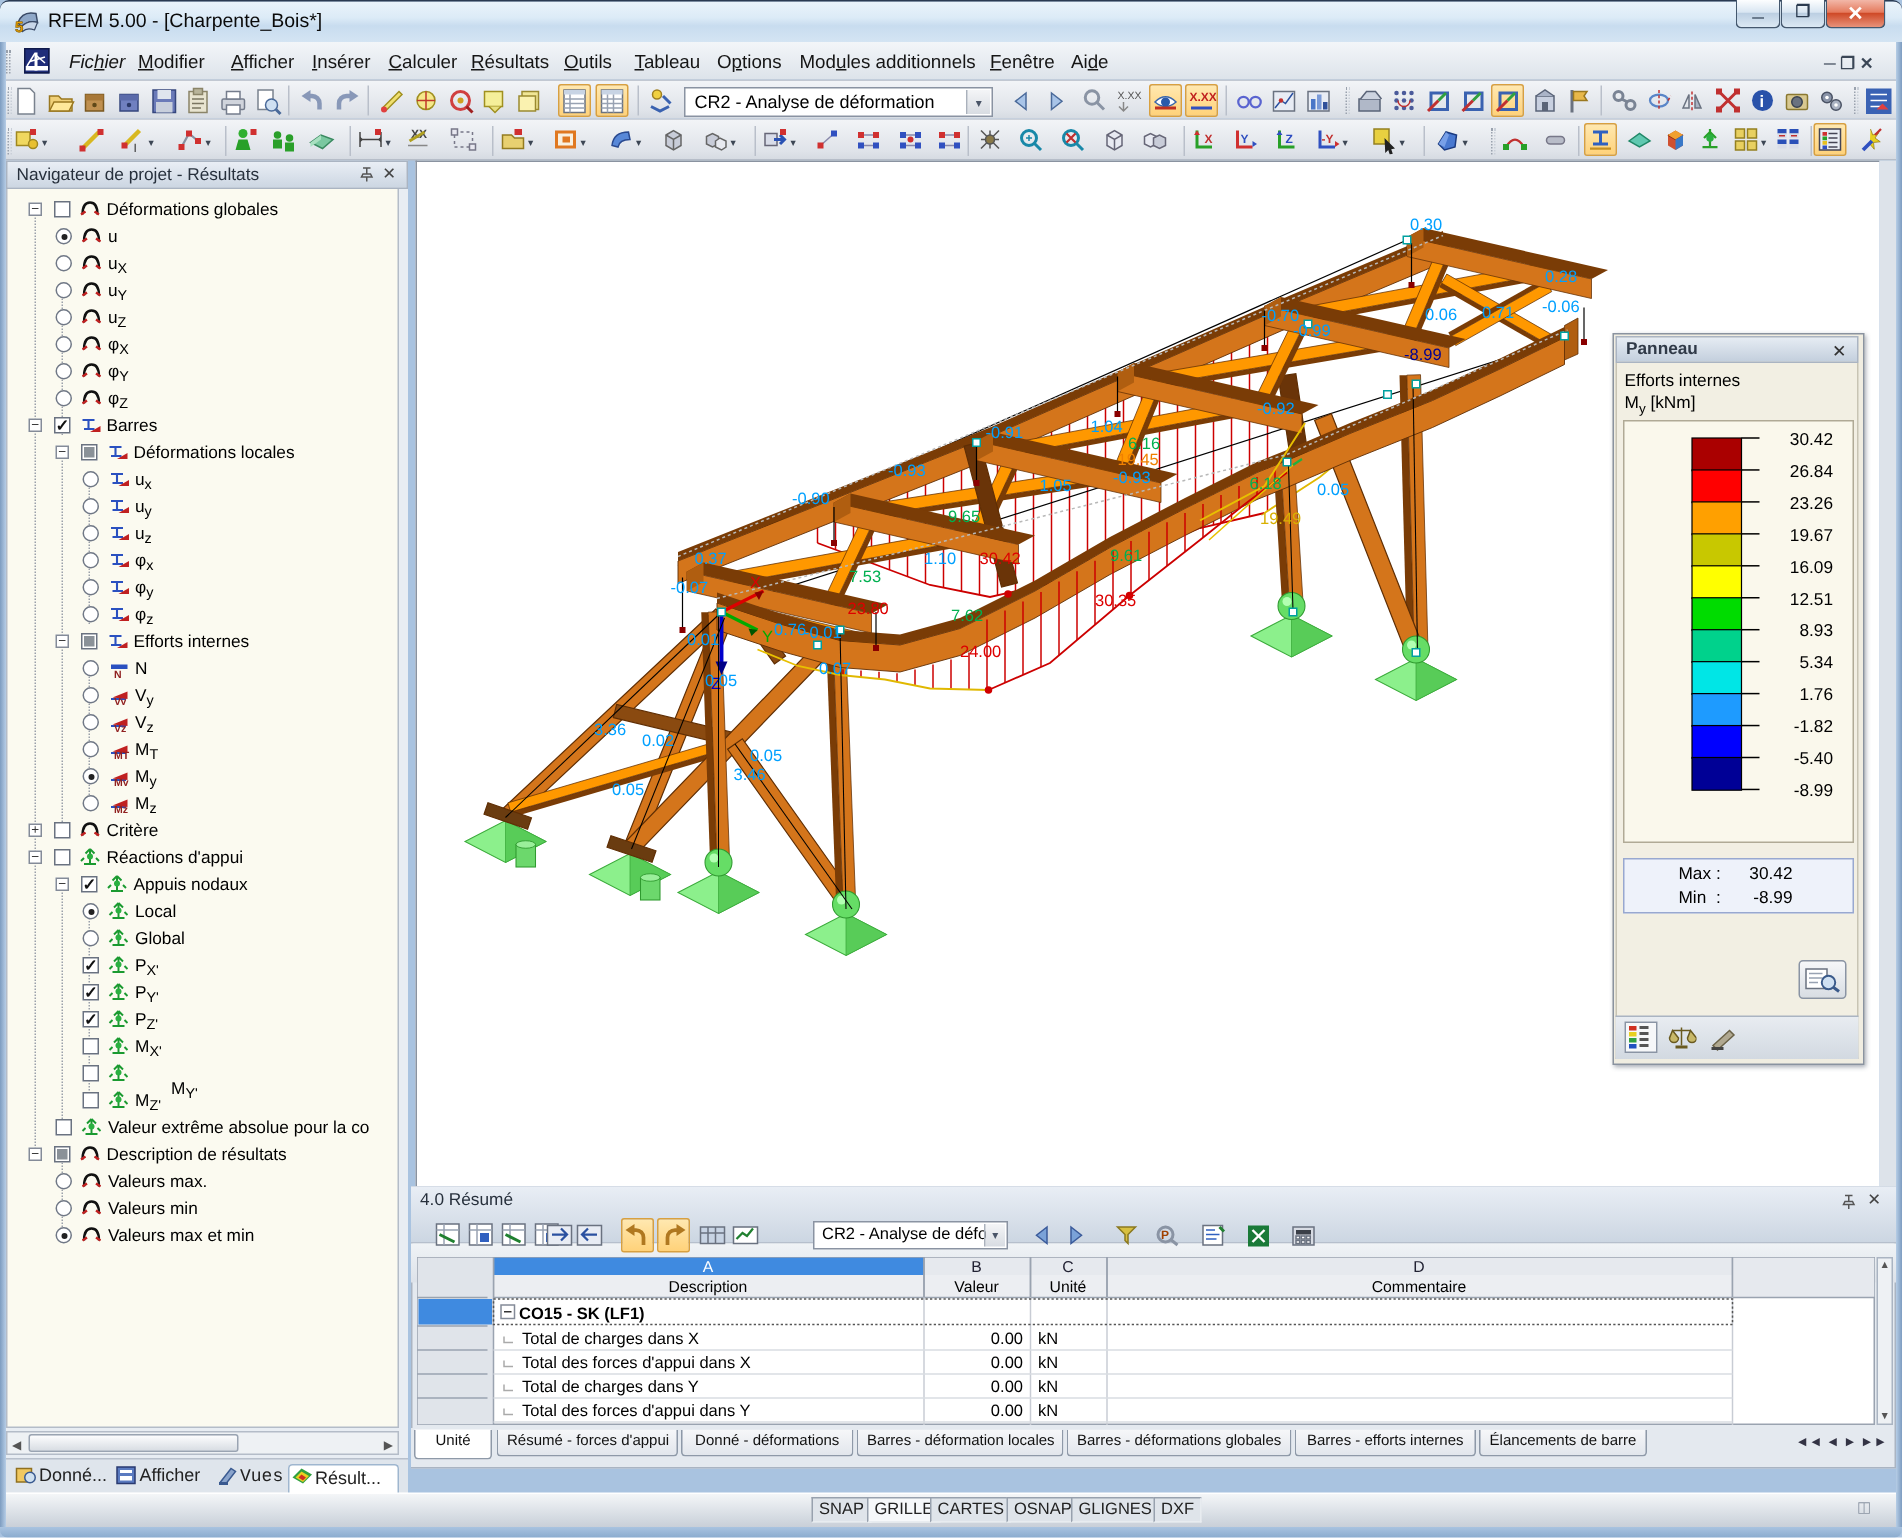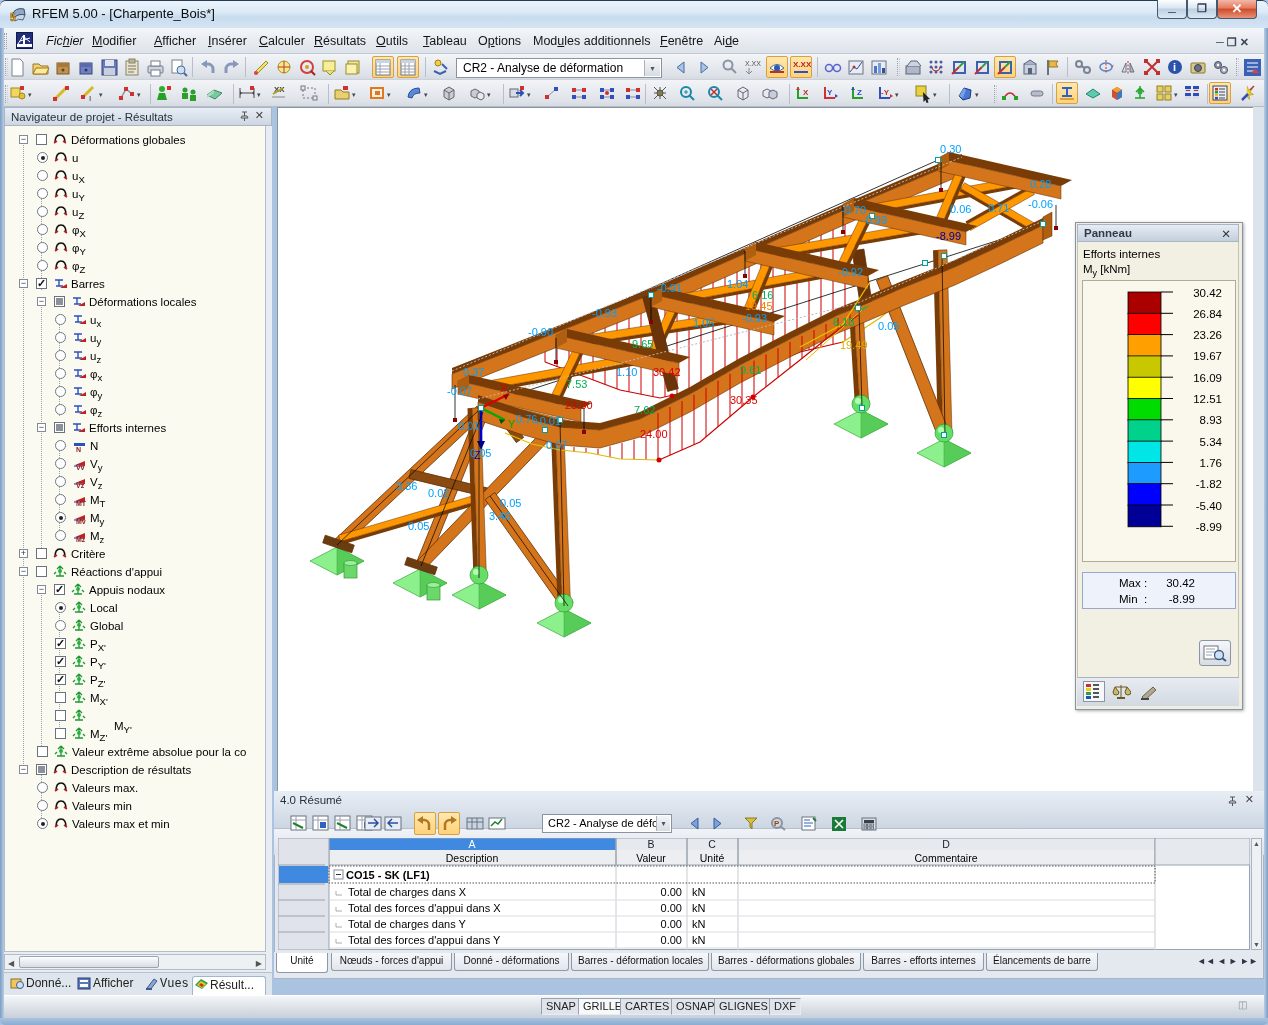--- a/index.html
+++ b/index.html
@@ -1496,21 +1496,21 @@
       <text x="404" y="106" font-size="11" fill="#000" text-anchor="end">0.00</text>
       <text x="414" y="106" font-size="11" fill="#000">kN</text>
       <line x1="51" y1="110" x2="877" y2="110" stroke="#d8dce2"></line>
     </svg>
     <div style="position:absolute;left:977px;top:47px;width:11px;height:112px;background:#eef1f4;border:1px solid #aab4c2;">
       <div style="position:absolute;left:1px;top:1px;font-size:7px;color:#555;">▲</div>
       <div style="position:absolute;left:1px;bottom:1px;font-size:7px;color:#555;">▼</div>
     </div>
     <div class="btabs">
       <div class="btab act" style="left:2px;width:52px;text-align:center;font-size:10px;overflow:hidden;white-space:nowrap;">Unité</div>
-      <div class="btab" style="left:57px;width:121px;text-align:center;font-size:10px;overflow:hidden;white-space:nowrap;">Nœuds - forces d'appui</div>
+      <div class="btab" style="left:57px;width:121px;text-align:center;font-size:10px;overflow:hidden;white-space:nowrap;">Résumé - forces d'appui</div>
       <div class="btab" style="left:180px;width:115px;text-align:center;font-size:10px;overflow:hidden;white-space:nowrap;">Donné - déformations</div>
       <div class="btab" style="left:297px;width:138px;text-align:center;font-size:10px;overflow:hidden;white-space:nowrap;">Barres - déformation locales</div>
       <div class="btab" style="left:437px;width:150px;text-align:center;font-size:10px;overflow:hidden;white-space:nowrap;">Barres - déformations globales</div>
       <div class="btab" style="left:589px;width:121px;text-align:center;font-size:10px;overflow:hidden;white-space:nowrap;">Barres - efforts internes</div>
       <div class="btab" style="left:712px;width:112px;text-align:center;font-size:10px;overflow:hidden;white-space:nowrap;">Élancements de barre</div>
       <div style="position:absolute;right:4px;top:4px;font-size:9px;color:#334;">◄◄ ◄ ► ►►</div>
     </div>
   </div>
 <div class="abs sbar"></div>
 <div class="sbox" style="left:541px;">SNAP</div>

